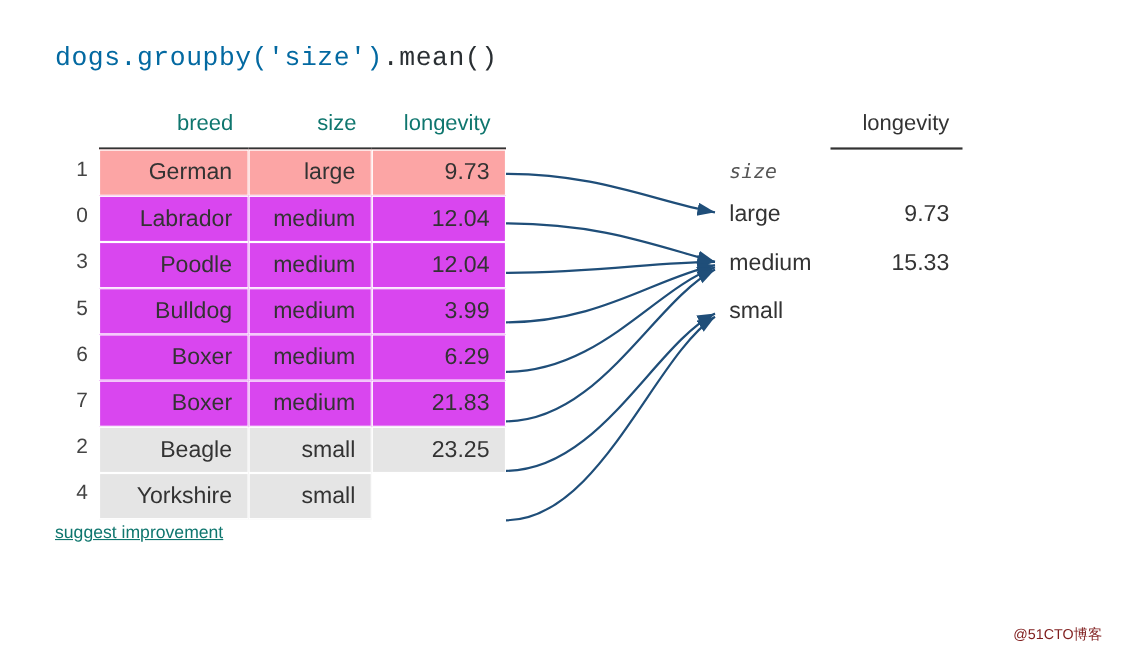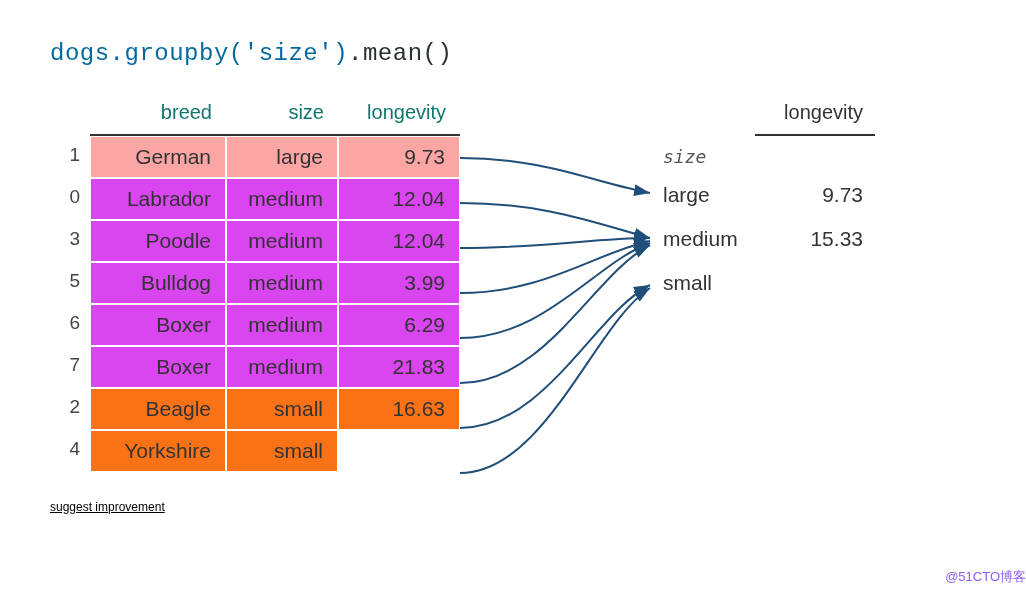--- a/index.html
+++ b/index.html
@@ -45,21 +45,21 @@
     font-size: 19px;
     background: transparent;
   }
   .lt-row .cell {
     text-align: right;
     padding: 8px 14px 8px 0;
     border: 1px solid #fff;
   }
   .grp-large .cell  { background: #fca5a5; }
   .grp-medium .cell { background: #d946ef; }
-  .grp-small .cell  { background: #f97316; }
+  .grp-small .cell  { background: #e5e5e5; }
 
   .right-table {
     margin-left: 195px;
     margin-top: 0;
   }
   .rt-header {
     display: grid;
     grid-template-columns: 100px 120px;
     font-size: 20px;
     color: #333;
@@ -79,32 +79,32 @@
     display: grid;
     grid-template-columns: 100px 120px;
     font-size: 21px;
     color: #333;
   }
   .rt-row .key { text-align: left; padding: 10px 0 10px 8px; }
   .rt-row .val { text-align: right; padding: 10px 12px 10px 0; }
 
   .link-suggest {
     display: inline-block;
-    margin-top: 28px;
-    color: #000000;
+    margin-top: 4px;
+    color: #0f766e;
     text-decoration: underline;
-    font-size: 12px;
+    font-size: 16px;
   }
 
   .watermark {
     position: absolute;
-    right: 0;
+    right: 24px;
     bottom: 4px;
     font-size: 13px;
-    color: #8b5cf6;
+    color: #7f1d1d;
   }
 
   .arrows { position: absolute; left: 455px; top: 103px; width: 220px; height: 420px; pointer-events: none; }
 </style>
 </head>
 <body>
 
 
 
 <div class="code-line">
@@ -153,21 +153,21 @@
         <div class="lt-row grp-medium">
           <div class="idx">7</div>
           <div class="cell">Boxer</div>
           <div class="cell">medium</div>
           <div class="cell">21.83</div>
         </div>
         <div class="lt-row grp-small">
           <div class="idx">2</div>
           <div class="cell">Beagle</div>
           <div class="cell">small</div>
-          <div class="cell">16.63</div>
+          <div class="cell">23.25</div>
         </div>
         <div class="lt-row grp-small">
           <div class="idx">4</div>
           <div class="cell">Yorkshire</div>
           <div class="cell">small</div>
         </div>
       </div>
   </div>
 
   <div class="right-table">

